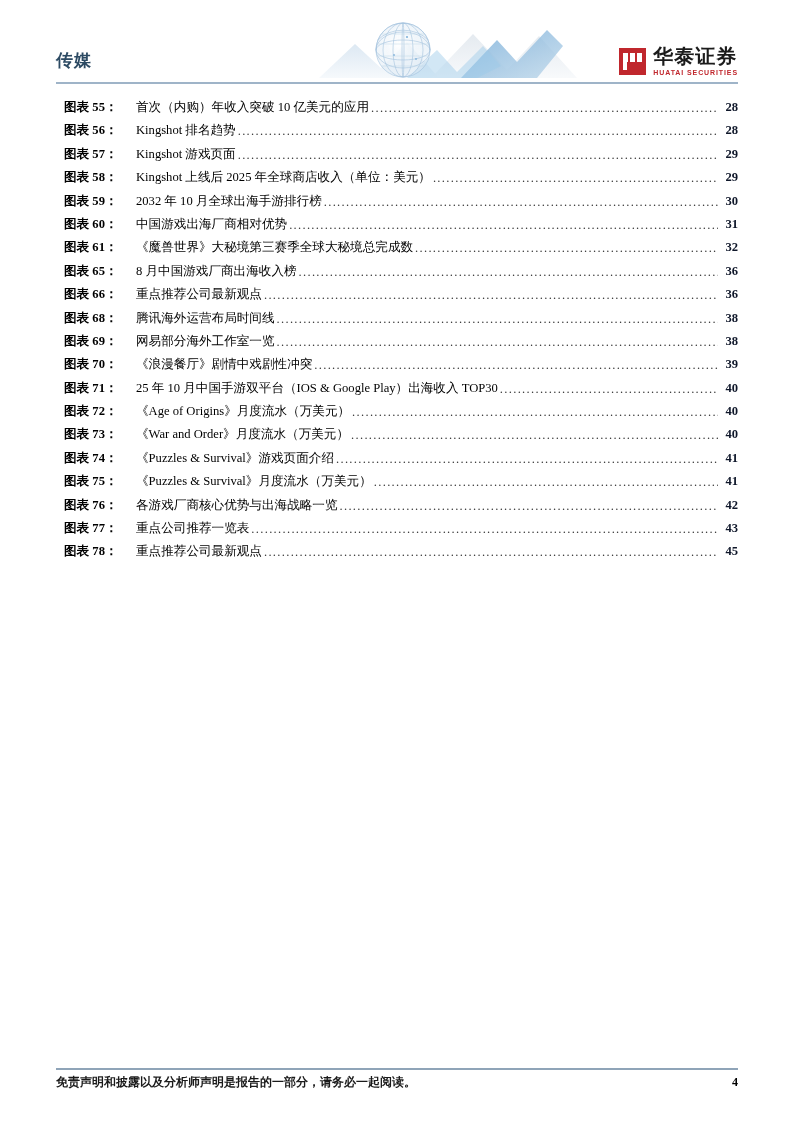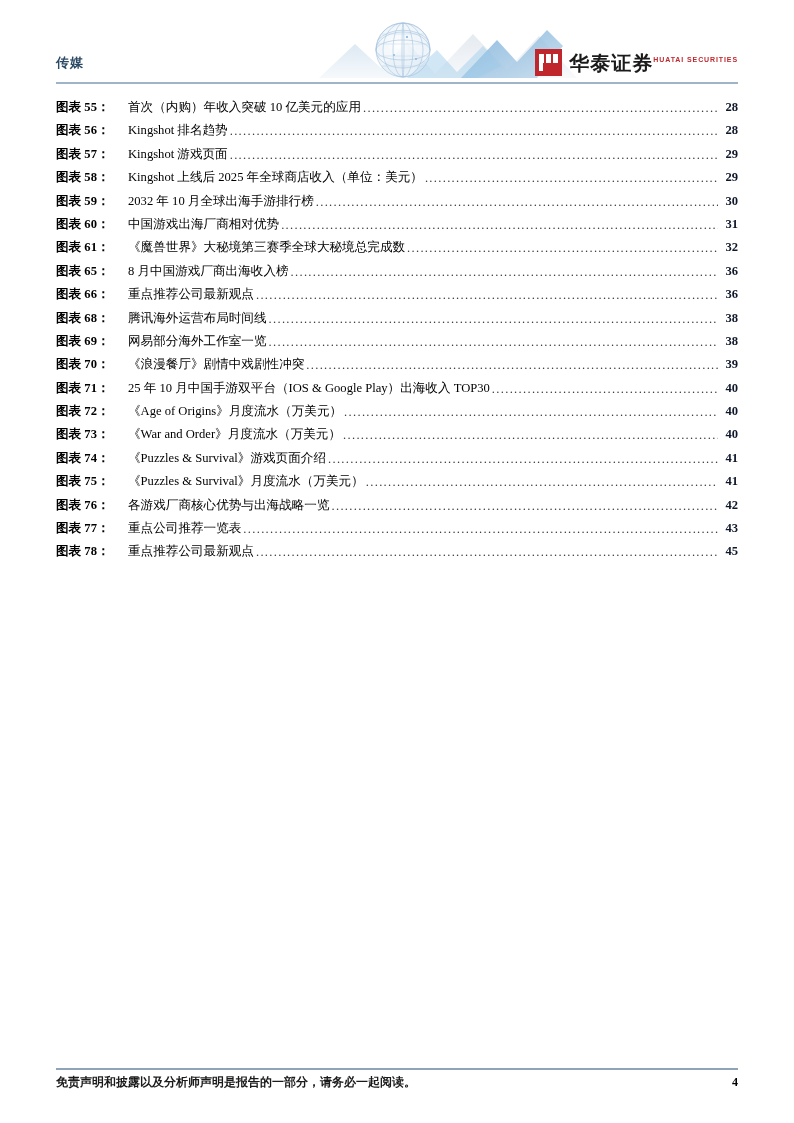--- a/index.html
+++ b/index.html
@@ -28,21 +28,21 @@
     right: 56px;
     top: 18px;
     height: 62px;
   }
   .header-title {
     position: absolute;
     left: 0;
     bottom: 8px;
     font-family: "Liberation Serif", "DejaVu Serif", serif;
     font-weight: bold;
-    font-size: 13px;
+    font-size: 17px;
     letter-spacing: 1px;
     color: #2c4a63;
   }
 
   
   .header-art {
     position: absolute;
     left: 255px;
     bottom: 0px;
     width: 290px;
@@ -85,22 +85,22 @@
     top: 10px;
     width: 19px;
     height: 12px;
     background:
       linear-gradient(to bottom, #ffffff 0 12px, transparent 0) left 0/4px 100% no-repeat,
       linear-gradient(to bottom, #ffffff 0 12px, transparent 0) left 7.5px/4px 100% no-repeat,
       linear-gradient(to bottom, #ffffff 0 12px, transparent 0) left 15px/4px 100% no-repeat;
   }
   .brand-text {
     display: flex;
+    flex-direction: column;
     line-height: 1;
-    text-align: right;
   }
   .brand-cn {
     font-family: "Liberation Serif", "DejaVu Serif", serif;
     font-weight: bold;
     font-size: 20px;
     letter-spacing: 1px;
     color: #1b1b1b;
   }
   .brand-en {
     font-family: "Liberation Sans", sans-serif;
@@ -116,21 +116,21 @@
     left: 56px;
     right: 56px;
     top: 82px;
     height: 2px;
     background: #9fb4c8;
   }
 
   
   .toc {
     position: absolute;
-    left: 56px;
+    left: 64px;
     right: 56px;
     top: 96px;
   }
   .toc-row {
     display: flex;
     align-items: baseline;
     height: 23.4px;
     font-size: 12.6px;
     line-height: 23.4px;
     white-space: nowrap;

